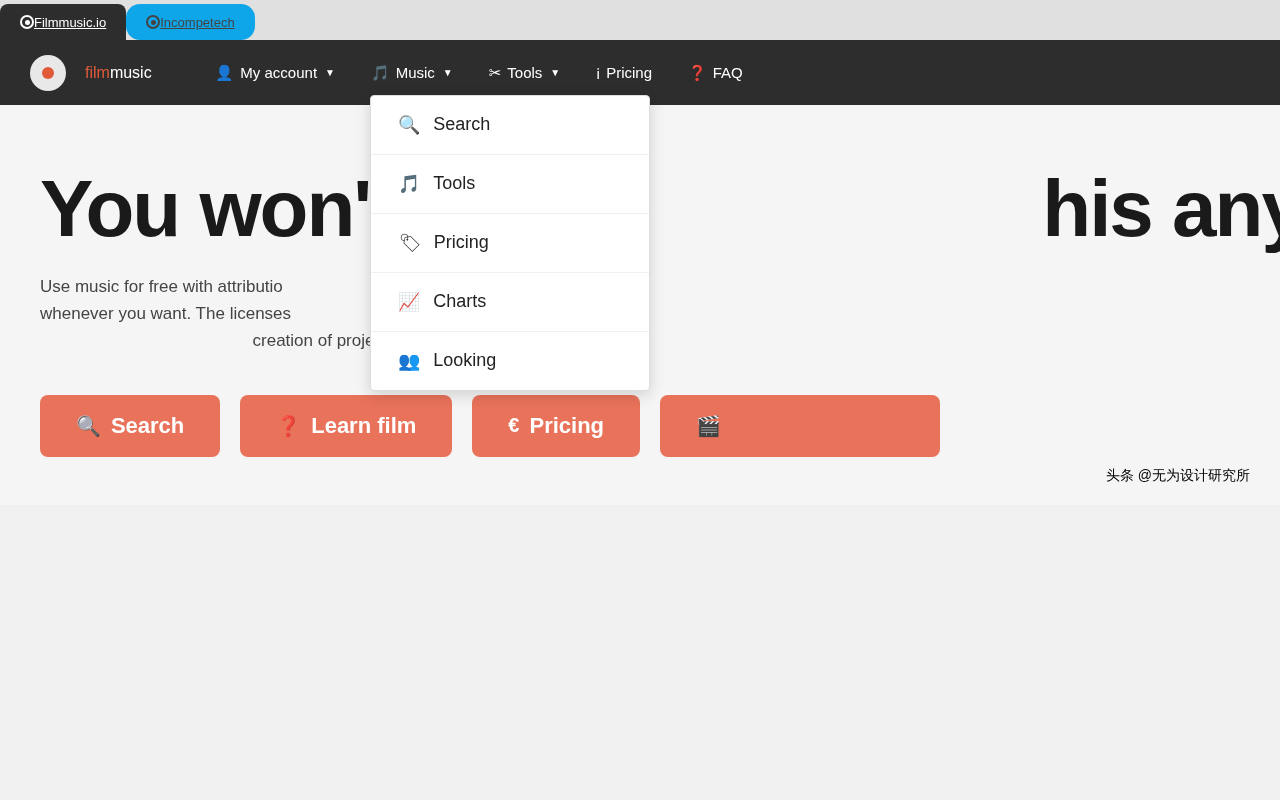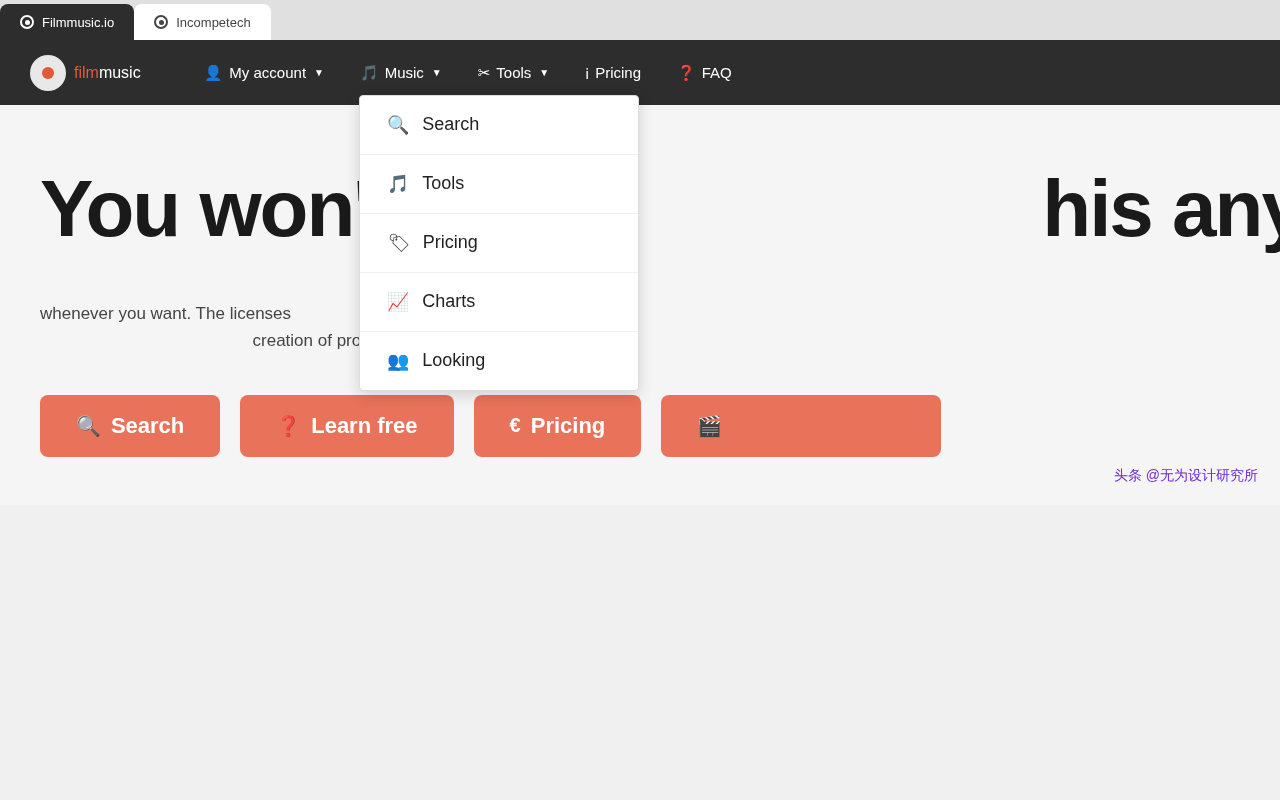--- a/index.html
+++ b/index.html
@@ -8,35 +8,36 @@
     
     .browser-tabs {
       display: flex;
       background: #e0e0e0;
       height: 40px;
       align-items: flex-end;
     }
     .tab {
       display: flex;
       align-items: center;
-      gap: 8px;
       padding: 4px 20px;
       font-size: 13px;
       color: #333;
       border-radius: 8px 8px 0 0;
       cursor: pointer;
       height: 36px;
+      text-decoration: underline;
     }
     .tab.active {
       background: #2d2d2d;
       color: #fff;
     }
     .tab.inactive {
-      background: #ffffff;
+      background: #0ea5e9;
       color: #444;
+      border-radius: 14px;
     }
     .tab-dot {
       width: 14px;
       height: 14px;
       border-radius: 50%;
       border: 2px solid currentColor;
       display: flex; align-items: center; justify-content: center;
       flex-shrink: 0;
     }
     .tab-dot-inner {
@@ -48,21 +49,21 @@
       background: #2d2d2d;
       display: flex;
       align-items: center;
       padding: 0 30px;
       height: 65px;
       gap: 20px;
     }
     .logo {
       display: flex;
       align-items: center;
-      gap: 8px;
+      gap: 19px;
       margin-right: 30px;
     }
     .logo-icon {
       width: 36px;
       height: 36px;
       border-radius: 50%;
       background: #e8e8e8;
       display: flex; align-items: center; justify-content: center;
       flex-shrink: 0;
     }
@@ -163,23 +164,23 @@
       cursor: pointer;
       white-space: nowrap;
       border: none;
     }
     .hero-btn .btn-icon { font-size: 20px; }
 
     
     .watermark {
       position: absolute;
       bottom: 20px;
-      right: 22px;
+      right: 30px;
       font-size: 14px;
-      color: #6d28d9;
+      color: #000000;
     }
 
     
     .navbar-wrapper {
       position: relative;
     }
   </style>
 </head>
 <body>
 
@@ -264,36 +265,36 @@
     </div>
   </nav>
 </div>
 
 <div class="main">
   <div class="hero-text">
     You won't&nbsp;&nbsp;&nbsp;&nbsp;&nbsp;&nbsp;&nbsp;&nbsp;&nbsp;&nbsp;&nbsp;&nbsp;&nbsp;&nbsp;&nbsp;&nbsp;&nbsp;&nbsp;&nbsp;&nbsp;&nbsp;&nbsp;&nbsp;&nbsp;&nbsp;&nbsp;&nbsp;&nbsp;&nbsp;&nbsp;&nbsp;&nbsp;his any
   </div>
 
   <div class="hero-sub">
-    <br>
+    <span>Use music for free with attributio</span><br>
     <span>whenever you want. The licenses</span>
     &nbsp;&nbsp;&nbsp;&nbsp;&nbsp;&nbsp;&nbsp;&nbsp;&nbsp;&nbsp;&nbsp;&nbsp;&nbsp;&nbsp;&nbsp;&nbsp;&nbsp;&nbsp;&nbsp;&nbsp;&nbsp;&nbsp;
     <span>use forever: Buy lif</span><br>
     &nbsp;&nbsp;&nbsp;&nbsp;&nbsp;&nbsp;&nbsp;&nbsp;&nbsp;&nbsp;&nbsp;&nbsp;&nbsp;&nbsp;&nbsp;&nbsp;&nbsp;&nbsp;&nbsp;&nbsp;&nbsp;&nbsp;&nbsp;&nbsp;&nbsp;&nbsp;&nbsp;&nbsp;&nbsp;&nbsp;&nbsp;&nbsp;&nbsp;&nbsp;&nbsp;&nbsp;&nbsp;&nbsp;&nbsp;&nbsp;&nbsp;&nbsp;&nbsp;&nbsp;
     <span>creation of projec</span>
   </div>
 
   <div class="hero-buttons">
     <button class="hero-btn">
       <span class="btn-icon">🔍</span>
       <span>Search</span>
     </button>
     <button class="hero-btn">
       <span class="btn-icon">❓</span>
-      <span>Learn free</span>
+      <span>Learn film</span>
     </button>
     <button class="hero-btn">
       <span class="btn-icon">€</span>
       <span>Pricing</span>
     </button>
     <button class="hero-btn" style="min-width:280px;">
       <span class="btn-icon">🎬</span>
     </button>
   </div>
 

